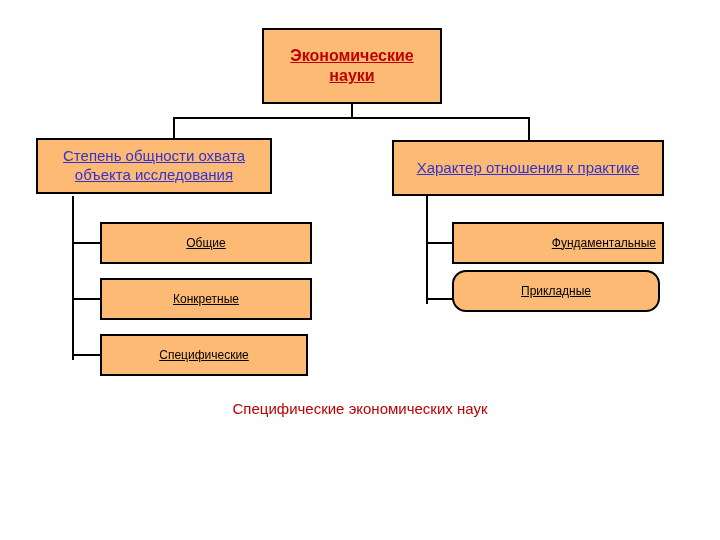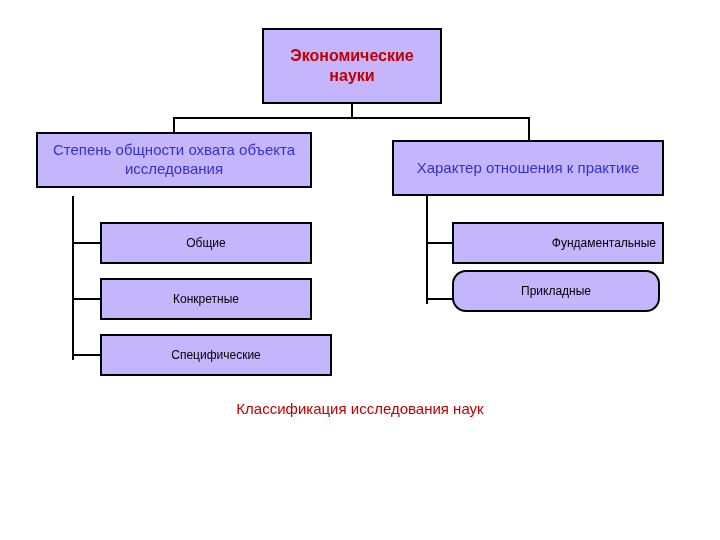--- a/index.html
+++ b/index.html
@@ -15,61 +15,62 @@
   }
   #diagram {
     position: relative;
     width: 720px;
     height: 540px;
   }
   .node {
     position: absolute;
     box-sizing: border-box;
     border: 2px solid #000000;
-    background: #c4b5fd;
+    background: #fdba74;
     display: flex;
     align-items: center;
     justify-content: center;
     text-align: center;
     line-height: 1.25;
     padding: 0 6px;
+    text-decoration: underline;
   }
   .node-root {
     left: 262px;
     top: 28px;
     width: 180px;
     height: 76px;
     color: #c00000;
     font-weight: bold;
     font-size: 16px;
   }
   .node-branch {
     height: 56px;
     color: #3333cc;
     font-size: 15px;
   }
   .node-branch.left {
     left: 36px;
-    top: 132px;
-    width: 276px;
+    top: 138px;
+    width: 236px;
     justify-content: flex-end;
   }
   .node-branch.right {
     left: 392px;
     top: 140px;
     width: 272px;
   }
   .node-leaf {
     height: 42px;
     color: #000000;
     font-size: 12px;
   }
   .leaf-l1 { left: 100px; top: 222px; width: 212px; }
   .leaf-l2 { left: 100px; top: 278px; width: 212px; align-items: center; }
-  .leaf-l3 { left: 100px; top: 334px; width: 232px; }
+  .leaf-l3 { left: 100px; top: 334px; width: 208px; }
   .leaf-r1 { left: 452px; top: 222px; width: 212px; justify-content: flex-end; }
   .leaf-r2 { left: 452px; top: 270px; width: 208px; border-radius: 14px; }
 
   .line {
     position: absolute;
     background: #000000;
   }
   .line.v { width: 2px; }
   .line.h { height: 2px; }
 
@@ -128,14 +129,14 @@
   </div>
 
   <div class="node node-leaf leaf-r1">
     <span>Фундаментальные</span>
   </div>
 
   <div class="node node-leaf leaf-r2">
     <span>Прикладные</span>
   </div>
 
-  <div class="caption">Классификация исследования наук</div>
+  <div class="caption">Специфические экономических наук</div>
 </div>
 
 </body></html>

